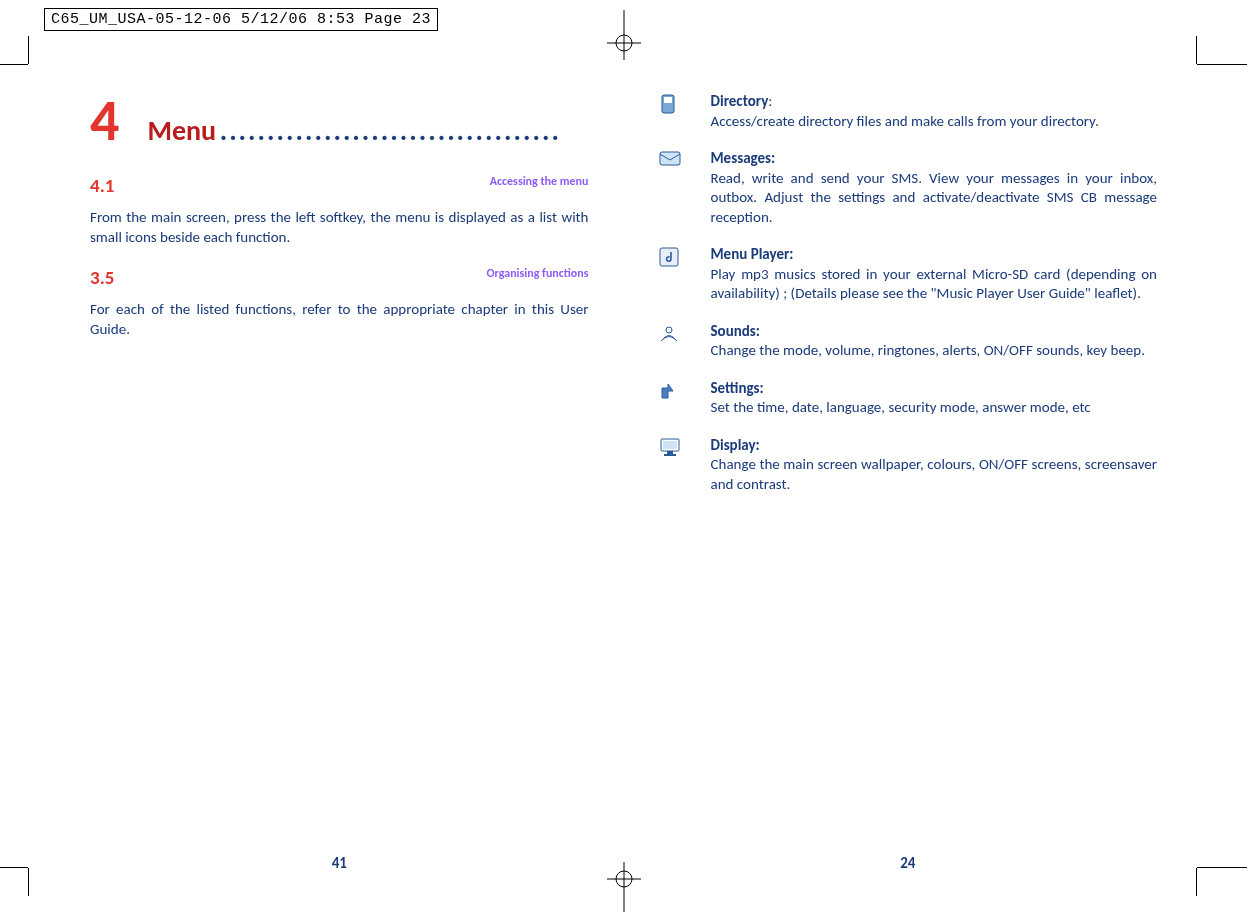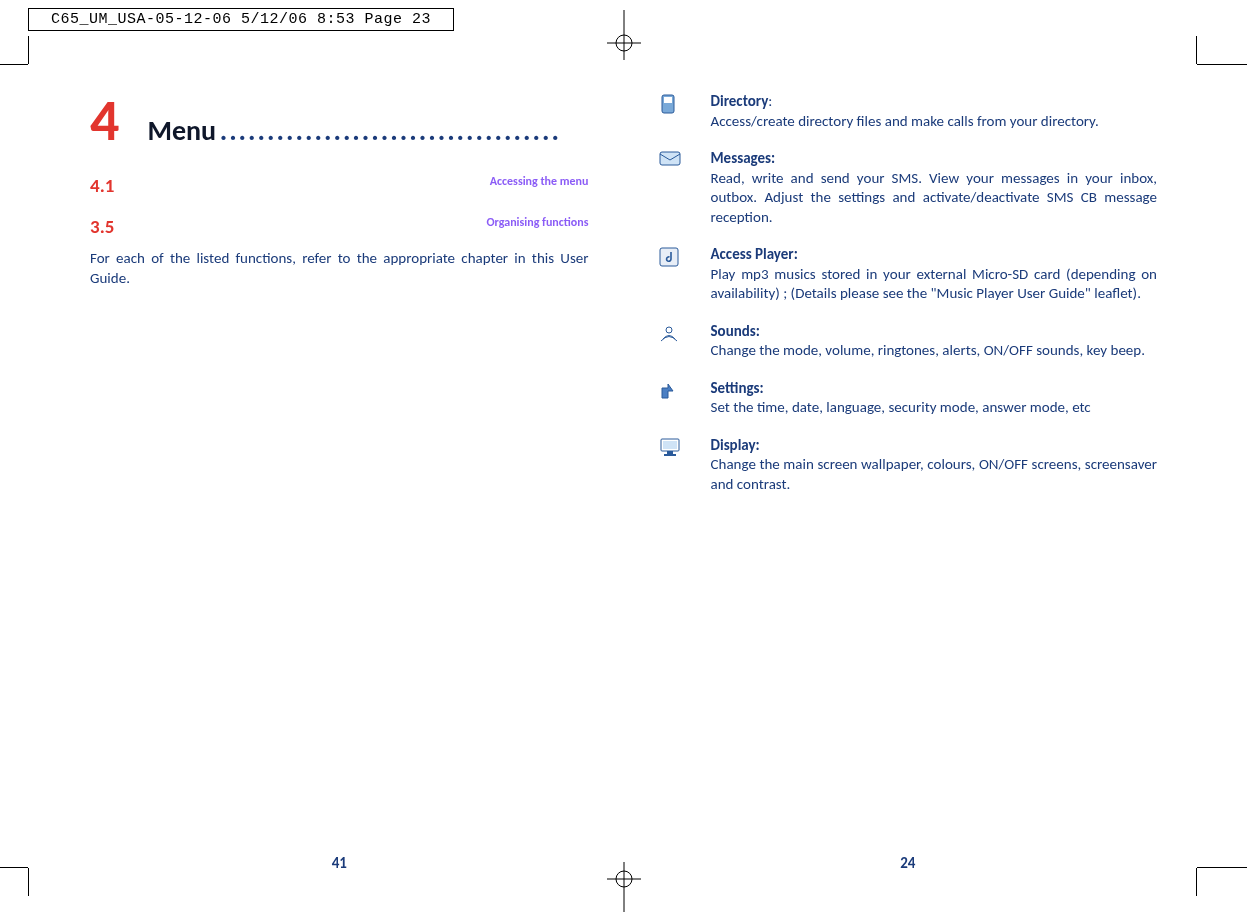--- a/index.html
+++ b/index.html
@@ -7,26 +7,26 @@
     width: 1247px;
     height: 922px;
     background: #fff;
     font-family: 'Gill Sans', 'Gill Sans MT', Calibri, sans-serif;
     position: relative;
     color: #1b3b7a;
   }
   .print-header {
     position: absolute;
     top: 8px;
-    left: 28px;
+    left: 44px;
     font-family: 'Courier New', monospace;
     font-size: 15px;
     color: #000;
     border: 1px solid #000;
-    padding: 2px 22px;
+    padding: 2px 6px;
     letter-spacing: 0.5px;
   }
   .crop-mark {
     position: absolute;
     background: #000;
   }
   .crop-tl-h { top: 64px; left: 0; width: 28px; height: 1px; }
   .crop-tl-v { top: 36px; left: 28px; width: 1px; height: 28px; }
   .crop-tr-h { top: 64px; right: 0; width: 50px; height: 1px; }
   .crop-tr-v { top: 36px; right: 50px; width: 1px; height: 28px; }
@@ -77,21 +77,21 @@
   }
   .chapter-num {
     font-size: 58px;
     font-weight: bold;
     color: #e2352e;
     line-height: 1;
   }
   .chapter-title {
     font-size: 28px;
     font-weight: bold;
-    color: #0f172a;
+    color: #b91c1c;
   }
   .dots {
     font-size: 28px;
     font-weight: bold;
     color: #1b3b7a;
     letter-spacing: 2px;
   }
 
   .section-head {
     display: flex;
@@ -174,20 +174,21 @@
       <span>
         <span class="chapter-title">Menu</span>
         <span class="dots"> ....................................</span>
       </span>
     </div>
 
     <div class="section-head">
       <span class="sec-num">4.1</span>
       <span class="sec-title">Accessing the menu</span>
     </div>
+    <p class="body">From the main screen, press the left softkey, the menu is displayed as a list with small icons beside each function.</p>
 
     <div class="section-head">
       <span class="sec-num">3.5</span>
       <span class="sec-title">Organising functions</span>
     </div>
     <p class="body">For each of the listed functions, refer to the appropriate chapter in this User Guide.</p>
 
     <div class="page-num">41</div>
   </div>
 
@@ -220,21 +221,21 @@
     </div>
 
     <div class="func-item">
       <div class="func-icon">
         <svg width="20" height="20">
             <rect x="1" y="1" width="18" height="18" rx="2" fill="#e8eef7" stroke="#2a5a9a"></rect>
             <path d="M12 5 v7 a2.2 2.2 0 1 1 -1.5 -2" fill="none" stroke="#2a5a9a" stroke-width="1.6"></path>
           </svg>
       </div>
       <div class="func-text">
-        <span class="func-title">Access Player:</span><br>
+        <span class="func-title">Menu Player:</span><br>
         <span>Play mp3 musics stored in your external Micro-SD card (depending on availability) ; (Details please see the "Music Player User Guide" leaflet).</span>
       </div>
     </div>
 
     <div class="func-item">
       <div class="func-icon">
         <svg width="20" height="18">
             <circle cx="10" cy="6" r="3" fill="#fff" stroke="#2a5a9a"></circle>
             <path d="M4 15 Q10 8 16 15" fill="none" stroke="#2a5a9a"></path>
             <path d="M2 17 Q10 8 18 17" fill="none" stroke="#2a5a9a"></path>

